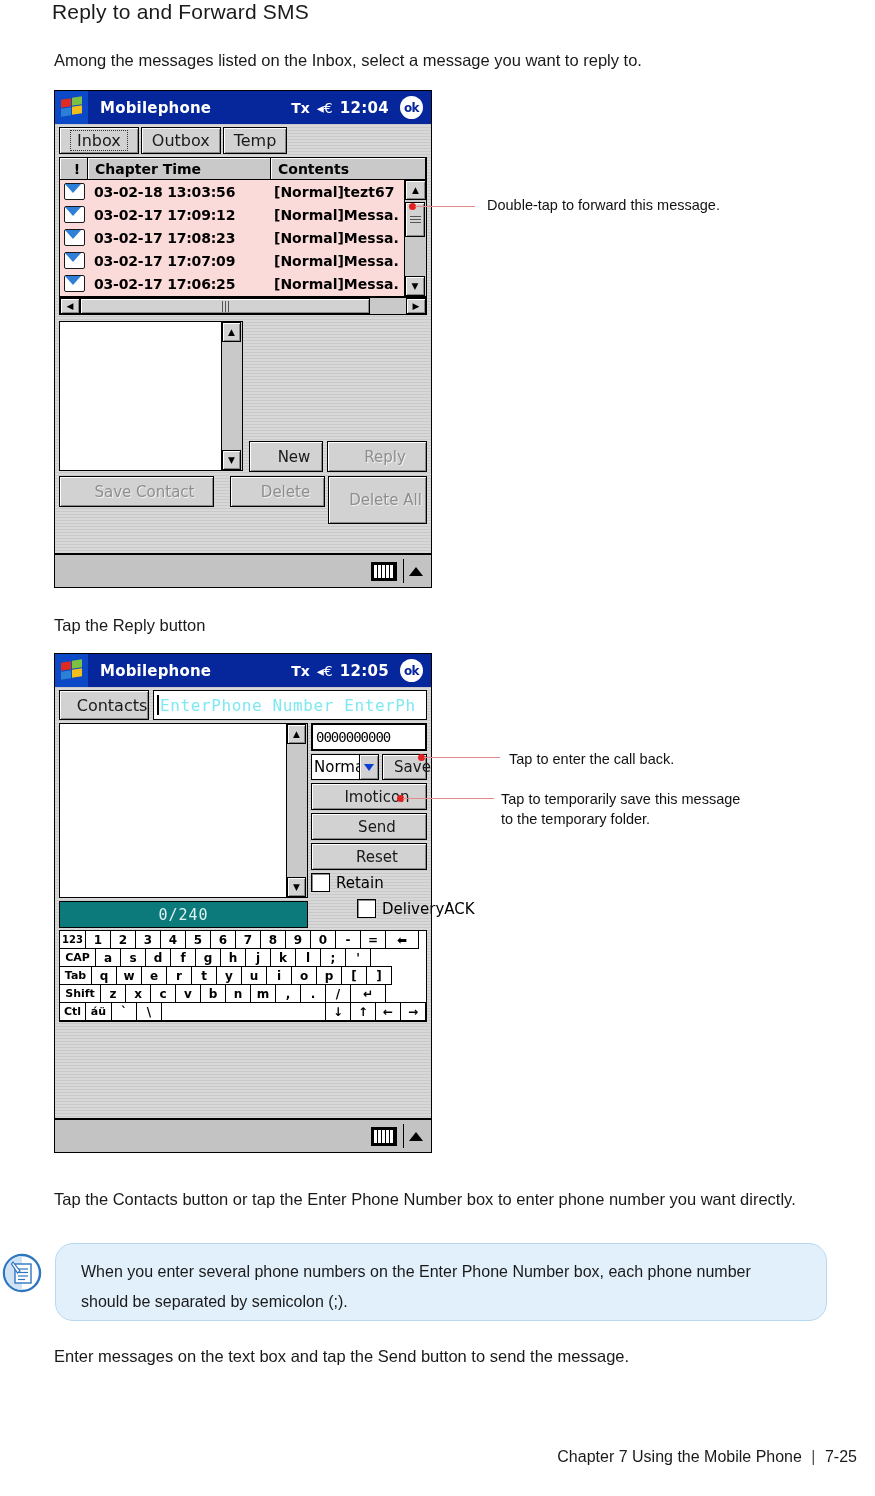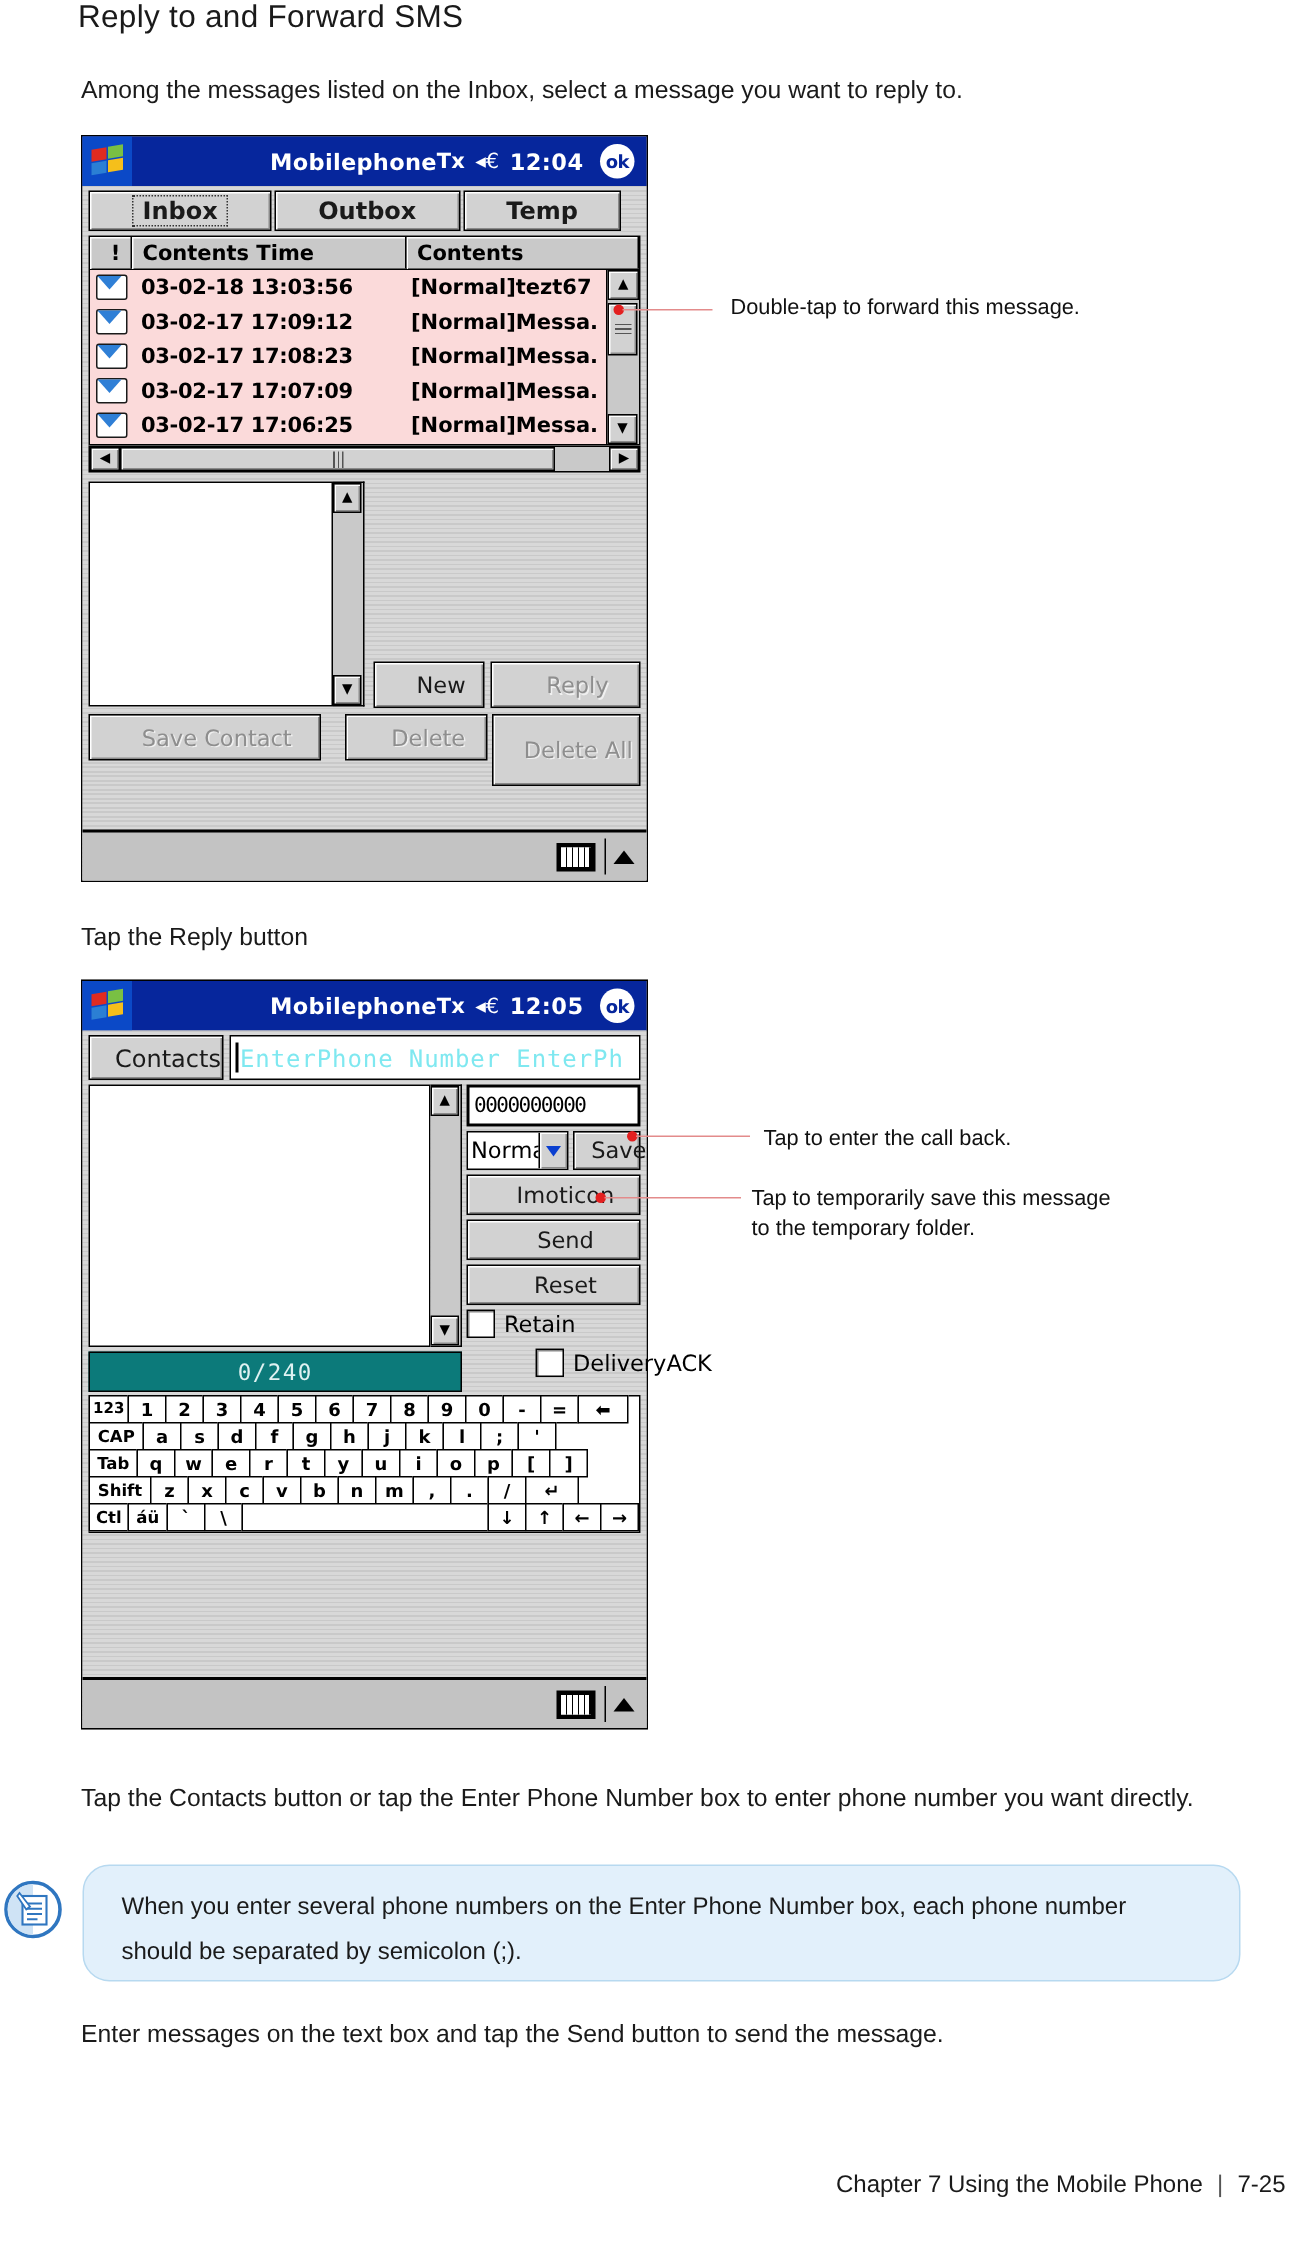--- a/index.html
+++ b/index.html
@@ -58,21 +58,21 @@
     background:#c3c3c3;
     border:1px solid #000;
     box-sizing:border-box;
     font-family:"DejaVu Sans", sans-serif;
   }
   #pda1{left:54px;top:90px;width:378px;height:498px;}
   #pda2{left:54px;top:653px;width:378px;height:500px;}
 
   .titlebar{
     position:relative;height:33px;background:#06269c;
-    display:flex;align-items:center;text-align:right;
+    display:flex;align-items:center;
   }
   .winlogo{
     width:33px;height:33px;background:#0b49c7;
     position:relative;flex:0 0 33px;overflow:hidden;
   }
   .winlogo .q{position:absolute;width:10px;height:8px;transform:skewY(-9deg);}
   .winlogo .q1{left:6px;top:8px;background:#e02b20;}
   .winlogo .q2{left:17px;top:6px;background:#79c043;}
   .winlogo .q3{left:6px;top:17px;background:#2b7fd4;}
   .winlogo .q4{left:17px;top:15px;background:#f5bf1b;}
@@ -103,21 +103,21 @@
   }
   .btn.disabled{color:#8e8e8e;text-shadow:1px 1px 0 #f0f0f0;}
   .btn.focused{}
   .btn.focused .fr{
     border:1px dotted #333;padding:0 6px;
   }
 
   
   .tabrow{position:absolute;left:4px;top:3px;display:flex;gap:2px;}
   .tab{
-    height:27px;min-width:62px;padding:0 28px;font-size:16px;font-weight:bold;
+    height:27px;min-width:62px;padding:0 10px;font-size:16px;
   }
   .listwrap{
     position:absolute;left:4px;top:33px;width:368px;height:140px;
     border:1px solid #000;background:#fff;box-sizing:border-box;
     display:flex;flex-direction:column;
   }
   .lhead{
     display:flex;height:22px;background:#c9c9c9;
     border-bottom:1px solid #000;box-sizing:border-box;flex:0 0 22px;
   }
@@ -333,21 +333,21 @@
         <div class="btn tab focused">
             <span class="fr">Inbox</span>
           </div>
         <div class="btn tab">Outbox</div>
         <div class="btn tab">Temp</div>
       </div>
 
       <div class="listwrap">
         <div class="lhead">
           <div class="hc hc-excl">!</div>
-          <div class="hc hc-time">Contents Time</div>
+          <div class="hc hc-time">Chapter Time</div>
           <div class="hc hc-cont">Contents</div>
         </div>
         <div class="lrows">
           <div class="lrow">
             <div class="cell-ico">
                 <div class="env"></div>
               </div>
             <div class="cell-time">03-02-18 13:03:56</div>
             <div class="cell-cont">[Normal]tezt67</div>
           </div>

